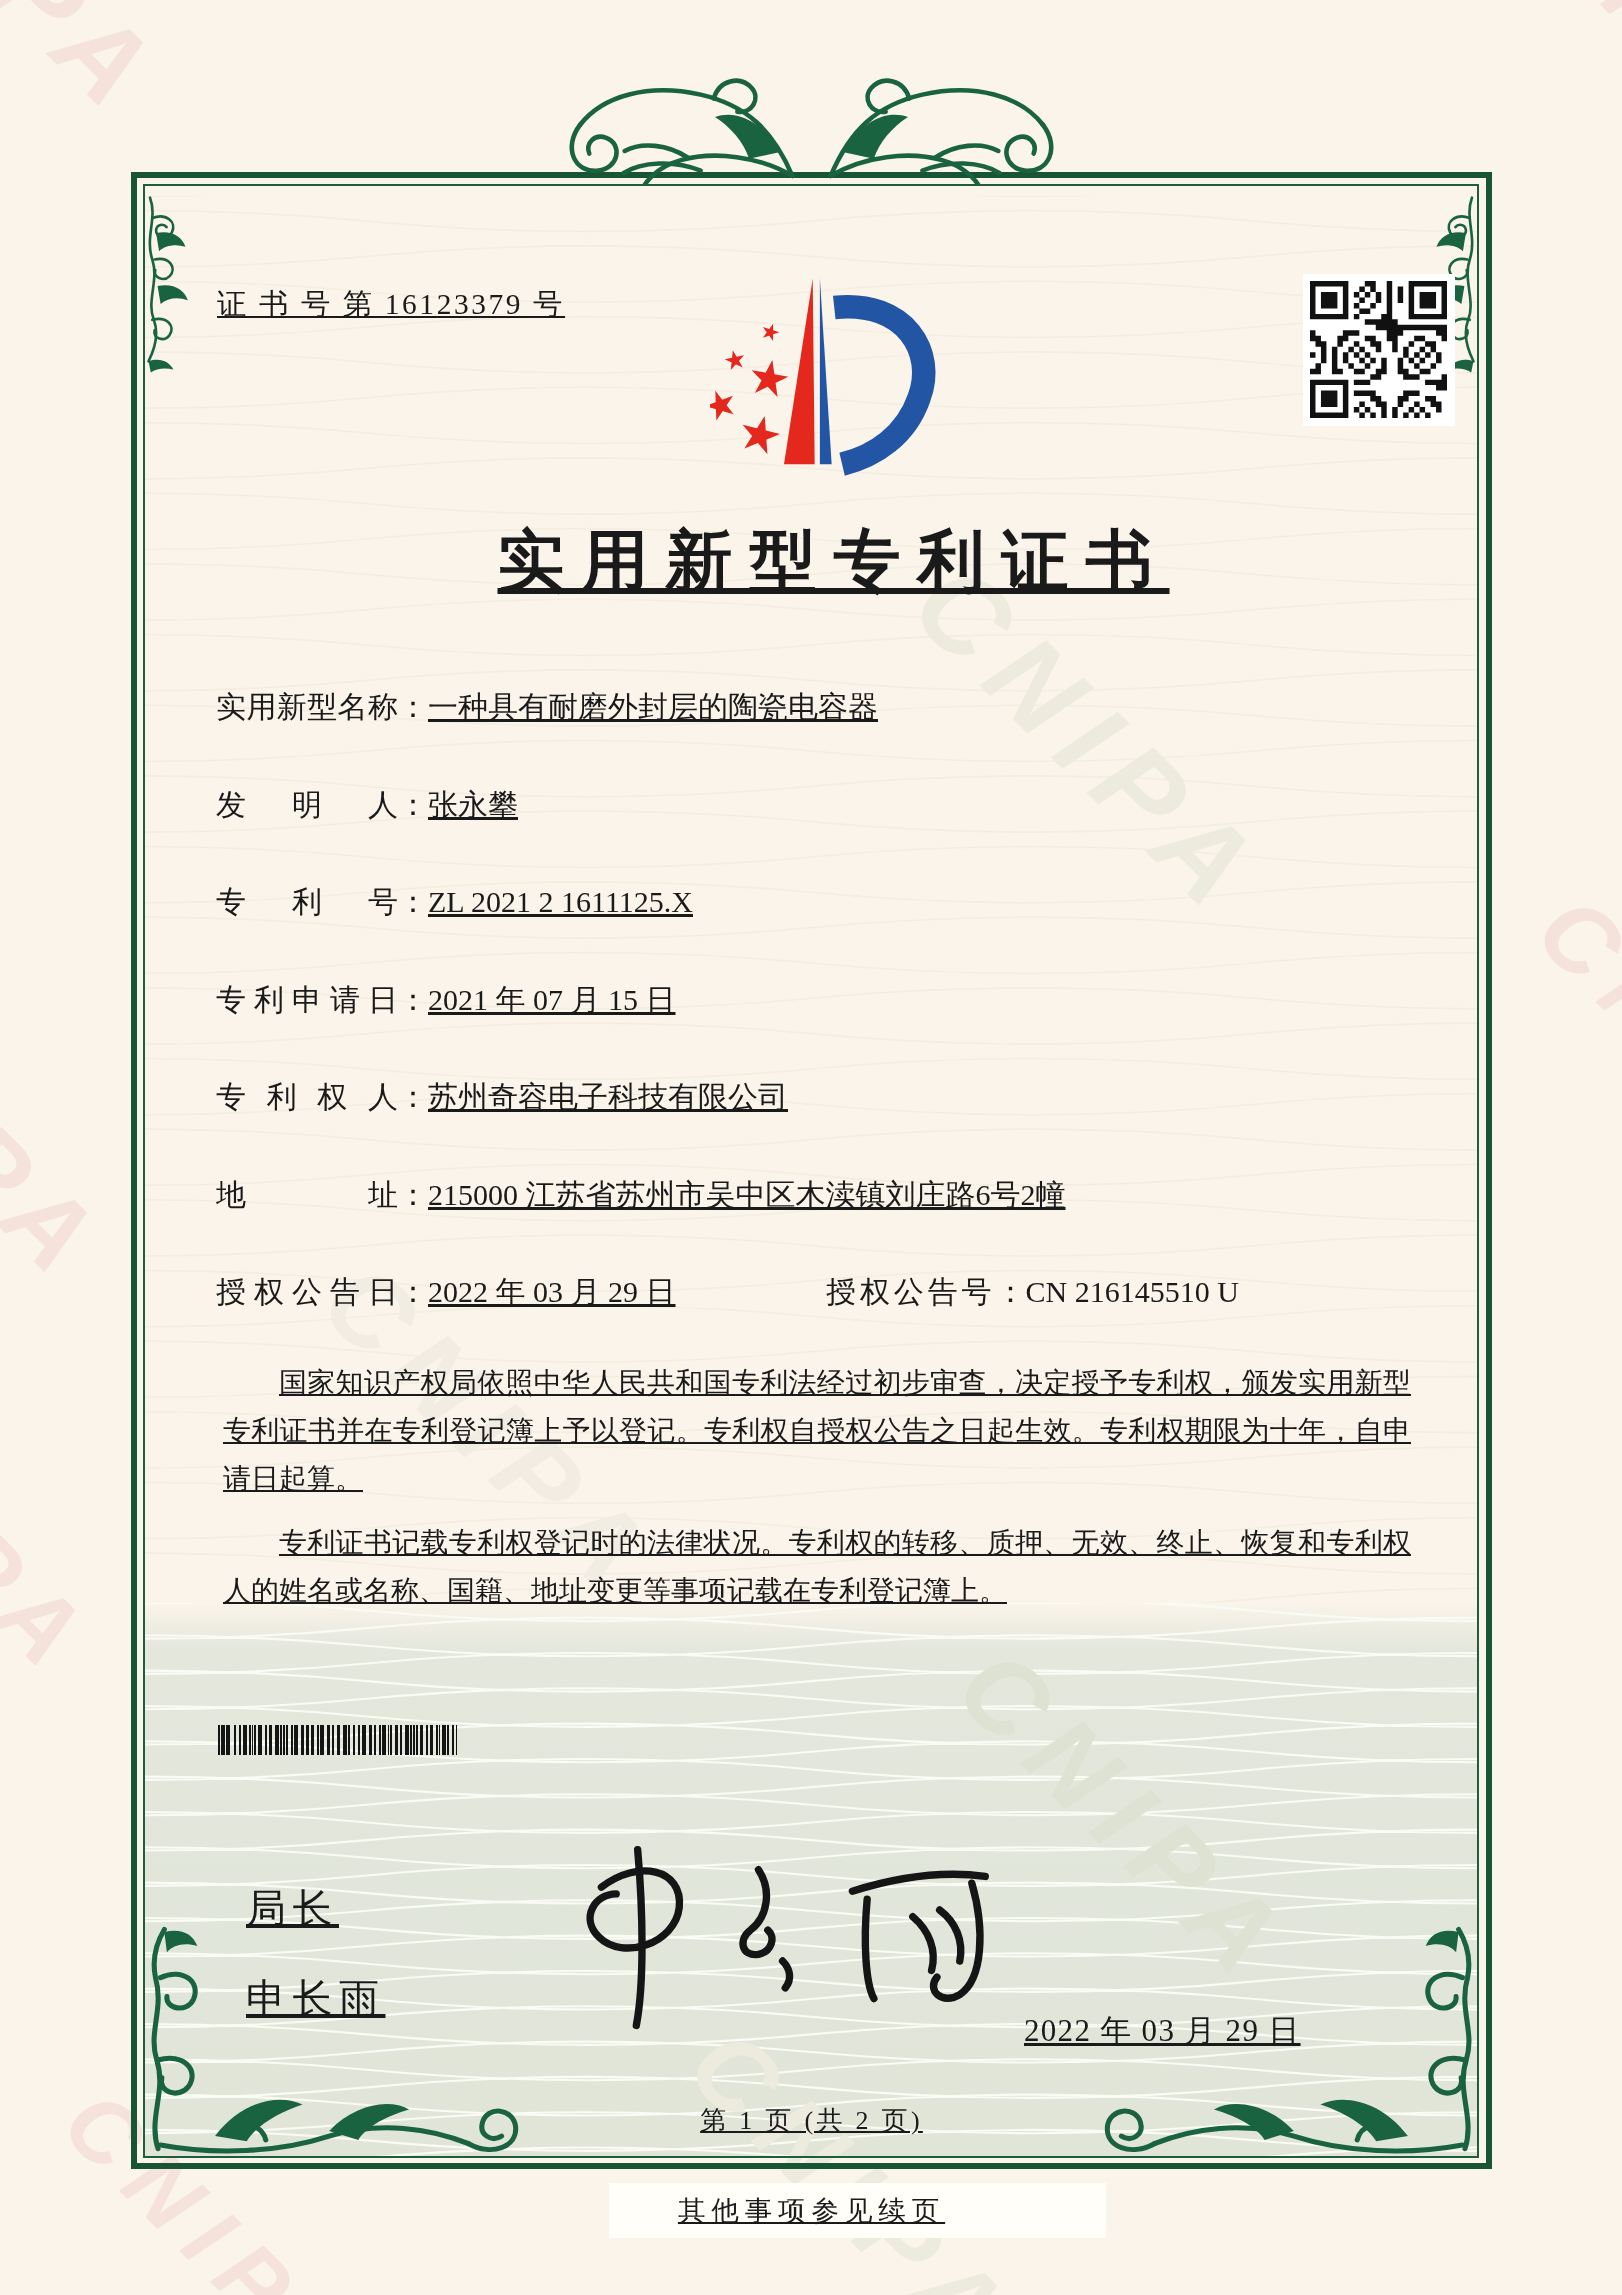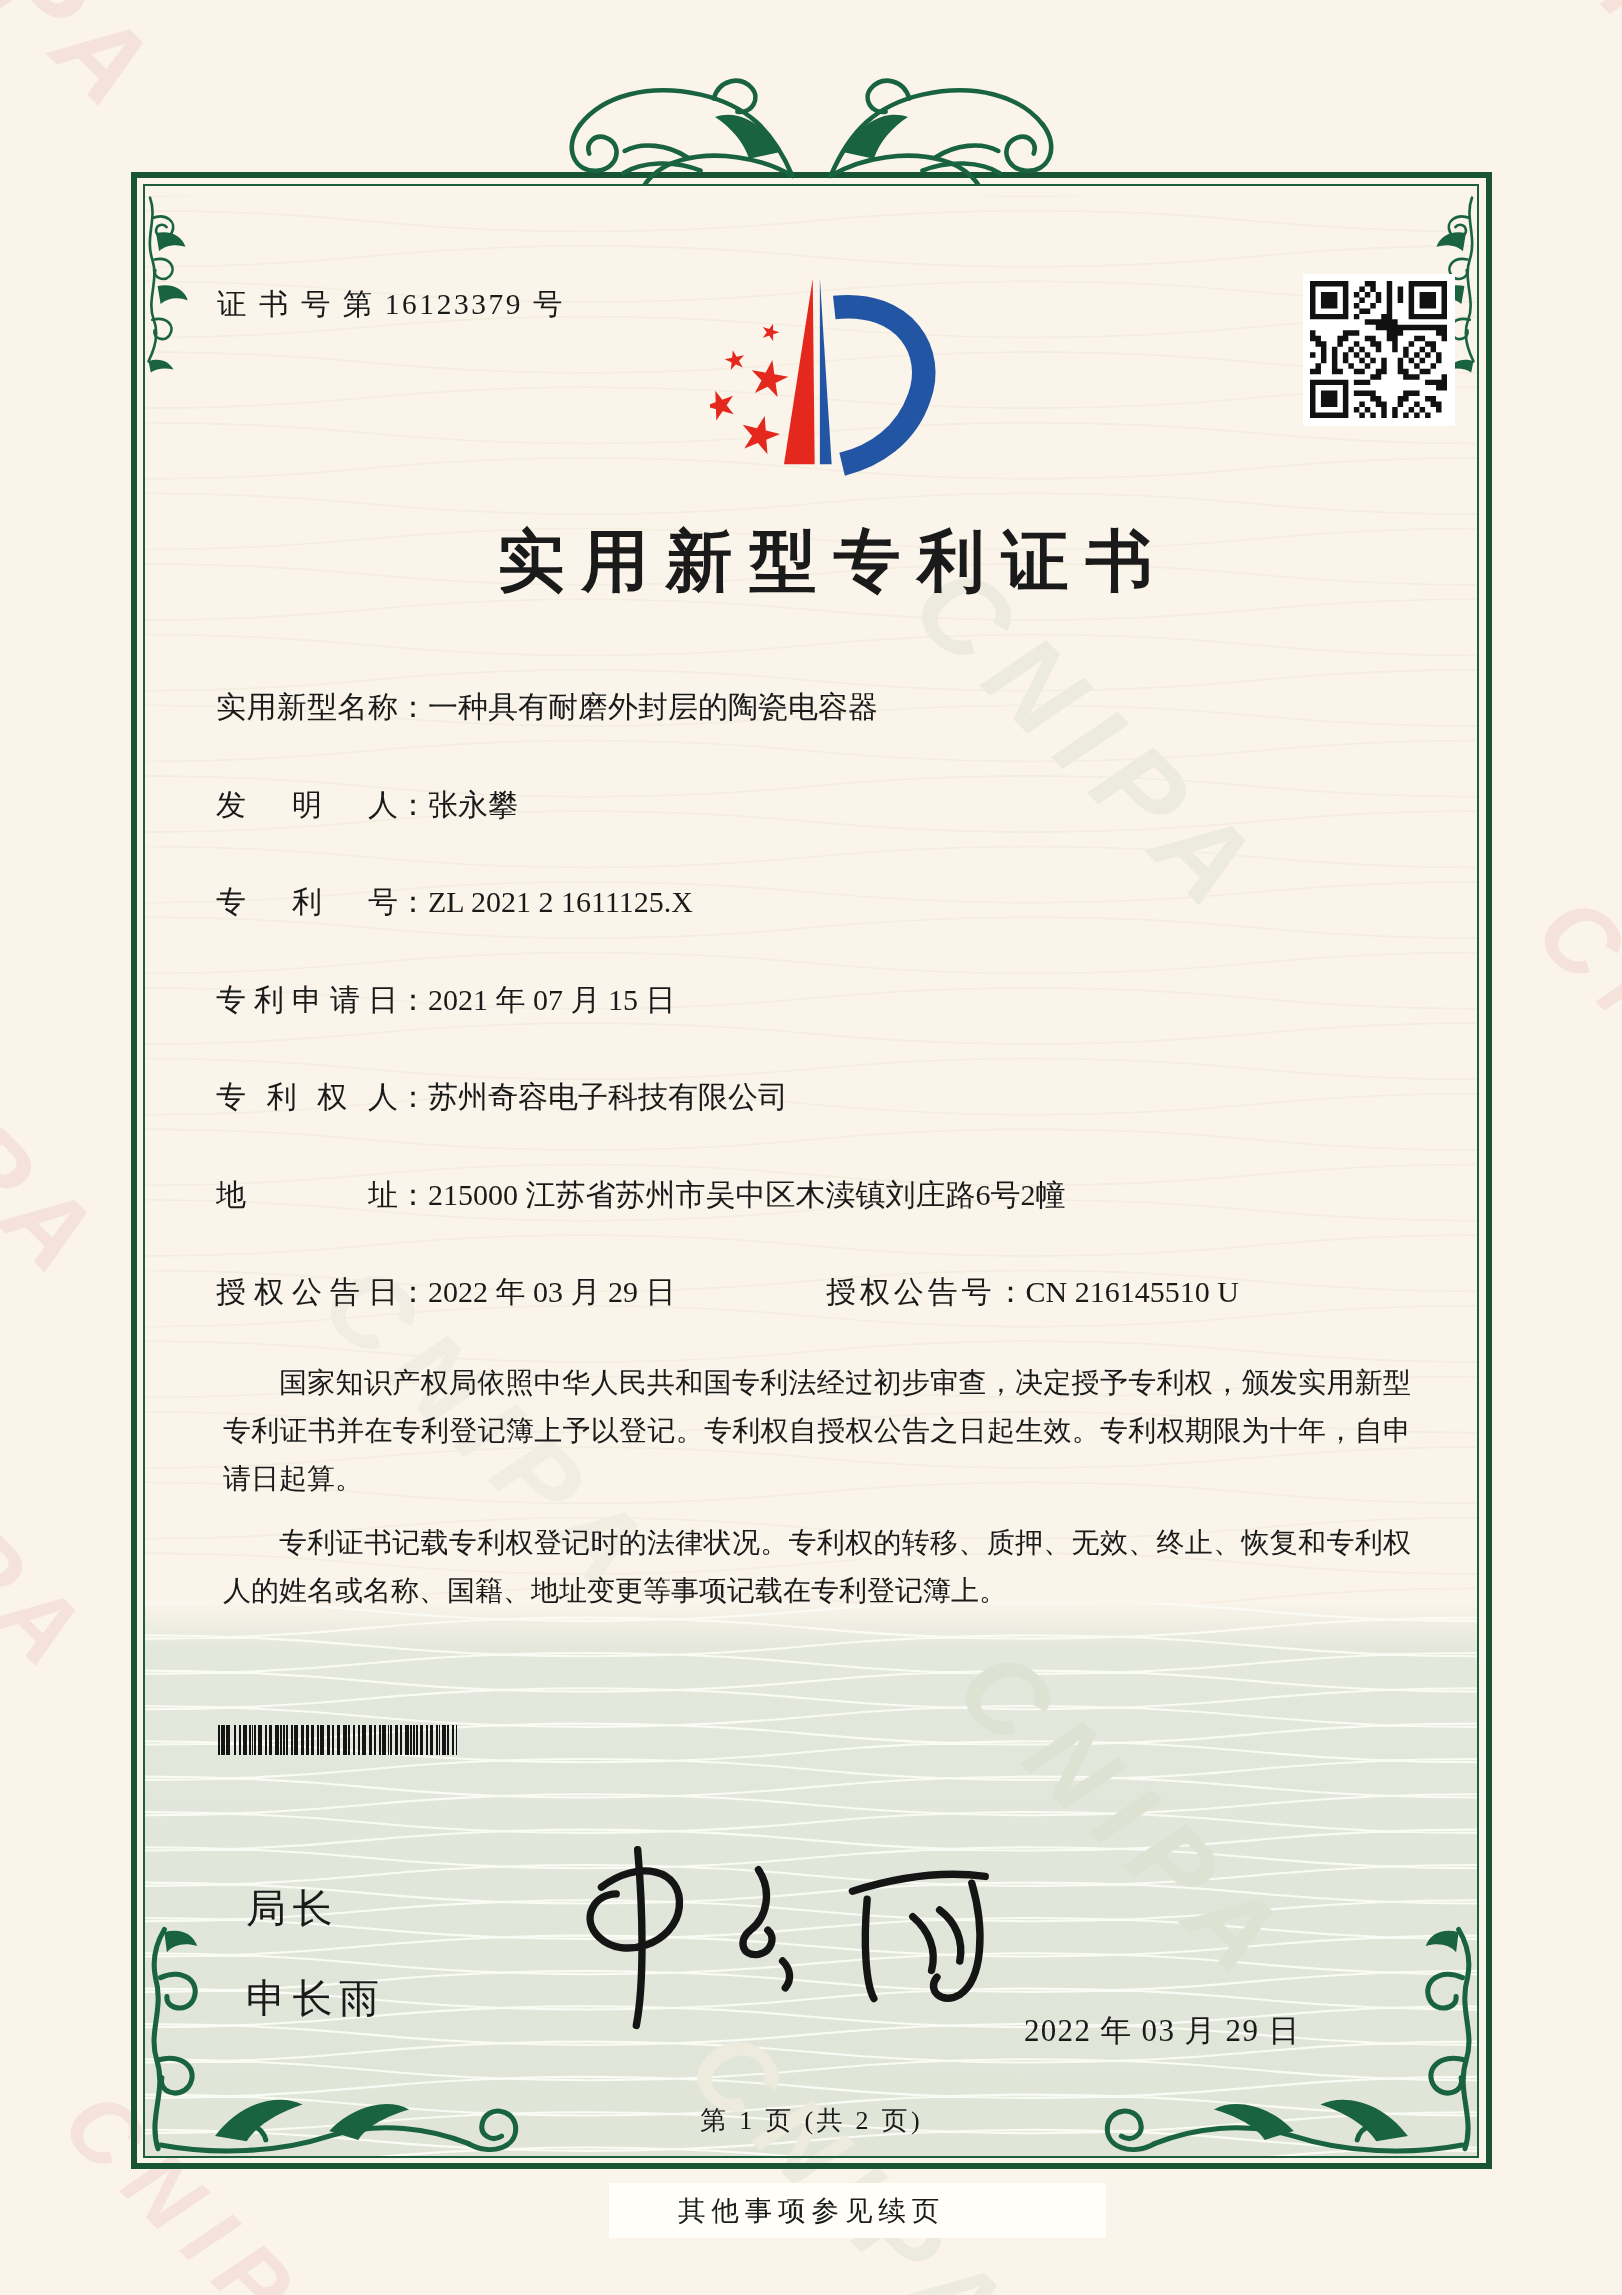--- a/index.html
+++ b/index.html
@@ -21,21 +21,21 @@
   .topwaves{position:absolute;left:145px;top:196px;width:1332px;height:1407px;z-index:1;opacity:.85;overflow:hidden;}
   
   .wm{position:absolute;z-index:2;font-family:"Liberation Sans","DejaVu Sans",sans-serif;
     font-style:italic;font-weight:800;letter-spacing:18.3px;transform:rotate(45deg);white-space:nowrap;}
   .wm-gray{color:#edeade;}
   .wm-sage{color:#dde2d3;}
   .wm-pink{color:#f5e2da;}
   
   .orn{position:absolute;z-index:4;}
   
-  .txt{position:absolute;z-index:5;}
+  .txt{position:absolute;z-index:5;text-decoration:underline;}
   .certno{left:217px;top:285px;font-size:29.4px;letter-spacing:2.6px;}
   .title{left:0;right:0;top:516px;text-align:center;font-size:67px;font-weight:700;letter-spacing:17px;padding-left:44px;}
   .row{left:216px;width:1197px;font-size:30px;white-space:nowrap;}
   .row .lab{display:inline-block;width:182px;text-align:justify;text-align-last:justify;vertical-align:bottom;}
   .row .col{display:inline-block;}
   .grant2{position:absolute;left:610px;top:0;white-space:nowrap;}
   .grant2 .lab2{letter-spacing:3.9px;}
   .body{left:207px;top:1343px;width:1220px;font-size:28px;line-height:48px;text-align:justify;}
   .body p{margin:16px;text-indent:2em;}
   .director{left:246px;font-size:40px;letter-spacing:6.5px;}

